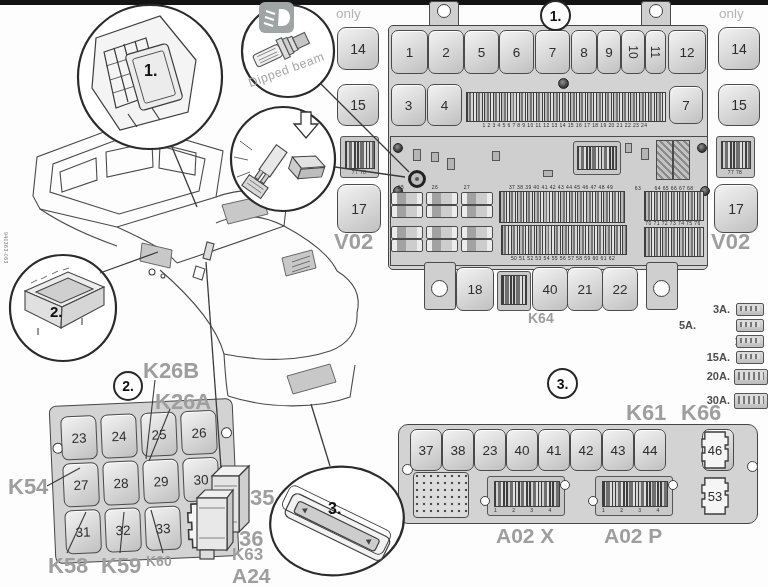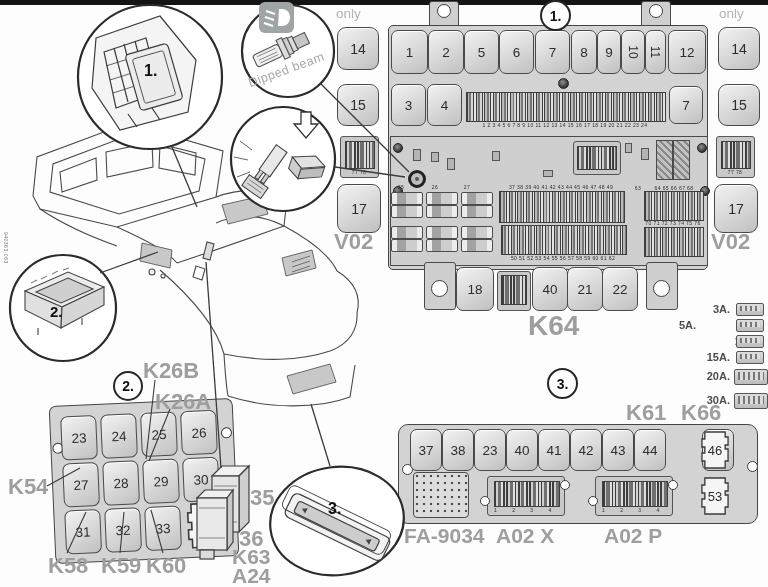--- a/index.html
+++ b/index.html
@@ -201,21 +201,21 @@
         <span>40</span>
       </div>
     <div class="abs relay" style="left:567px;top:267px;width:34px;height:42px">
         <span>21</span>
       </div>
     <div class="abs relay" style="left:602px;top:267px;width:34px;height:42px">
         <span>22</span>
       </div>
     <div class="abs tab" style="left:646px;top:262px;width:30px;height:46px"></div>
     <div class="abs hole" style="left:653px;top:280px;width:15px;height:15px"></div>
-    <div class="abs glabel z4" style="left:528px;top:310px;font-size:28px">K64</div>
+    <div class="abs glabel z4" style="left:528px;top:310px;font-size:14px">K64</div>
   </div>
 
   <div>
     <div class="abs legend-label" style="left:696px;top:303px;width:34px">3A.</div>
     <div class="abs fuseicon" style="left:736px;top:303px;width:26px;height:11px">
         <i></i>
       </div>
     <div class="abs legend-label" style="left:662px;top:319px;width:34px">5A.</div>
     <div class="abs fuseicon" style="left:736px;top:319px;width:26px;height:11px">
         <i></i>
@@ -330,21 +330,20 @@
     <div class="abs tnum" style="left:6px;top:30px;width:64px;height:6px;letter-spacing:7px">1 2 3 4 5 6</div>
   </div>
   <div class="abs hole z2" style="left:480px;top:496px;width:8px;height:8px"></div>
   <div class="abs hole z2" style="left:560px;top:480px;width:8px;height:8px"></div>
   <div class="abs subpanel z2" style="left:595px;top:476px;width:76px;height:38px">
     <div class="abs fstrip2" style="left:6px;top:4px;width:64px;height:24px"></div>
     <div class="abs tnum" style="left:6px;top:30px;width:64px;height:6px;letter-spacing:7px">1 2 3 4 5 6</div>
   </div>
   <div class="abs hole z2" style="left:588px;top:496px;width:8px;height:8px"></div>
   <div class="abs hole z2" style="left:668px;top:480px;width:8px;height:8px"></div>
-  <div class="abs glabel z4" style="left:404px;top:524px;font-size:21px">FA-9034</div>
   <div class="abs glabel z4" style="left:496px;top:524px;font-size:21px">A02 X</div>
   <div class="abs glabel z4" style="left:604px;top:524px;font-size:21px">A02 P</div>
   <div class="abs glabel z4" style="left:626px;top:400px;font-size:22px">K61</div>
   <div class="abs glabel z4" style="left:681px;top:400px;font-size:22px">K66</div>
 
   <svg class="abs z3" width="768" height="587" viewBox="0 0 768 587" style="left:0;top:0;pointer-events:none">
 
     <g stroke="#4a4a4a" stroke-width="1.1" fill="none">
       <path d="M33,196 L37,157 L128,123 L223,151 L216,197 L117,227 L40,209 Z"></path>
       <path d="M50,192 L53,164 L127,136 L205,159 L199,191 L119,214 Z"></path>
@@ -486,22 +485,22 @@
       <path d="M7,9 l9,3 M6,15 l9,3 M5,21 l9,3" stroke="#fff" stroke-width="2.2" fill="none"></path>
     </svg>
   </div>
   <div class="abs z4 dipped-text" style="left:246px;top:60px;width:96px">Dipped beam</div>
 
   <div class="abs z4 glabel" style="left:143px;top:358px;font-size:22px">K26B</div>
   <div class="abs z4 glabel" style="left:155px;top:389px;font-size:22px">K26A</div>
   <div class="abs z4 glabel" style="left:8px;top:474px;font-size:22px">K54</div>
   <div class="abs z4 glabel" style="left:48px;top:553px;font-size:22px">K58</div>
   <div class="abs z4 glabel" style="left:101px;top:553px;font-size:22px">K59</div>
-  <div class="abs z4 glabel" style="left:146px;top:553px;font-size:22px">K60</div>
+  <div class="abs z4 glabel" style="left:146px;top:553px;font-size:14px">K60</div>
 
   <div class="abs z4 glabel" style="left:250px;top:485px;font-size:22px">35</div>
   <div class="abs z4 glabel" style="left:239px;top:526px;font-size:22px">36</div>
-  <div class="abs z4 glabel" style="left:232px;top:545px;font-size:21px">K63</div>
+  <div class="abs z4 glabel" style="left:232px;top:545px;font-size:17px">K63</div>
   <div class="abs z4 glabel" style="left:232px;top:564px;font-size:21px">A24</div>
 
   <div class="abs z4 vcode" style="left:3px;top:232px;height:52px">940363-063</div>
 
 </div>
 
 </body></html>

